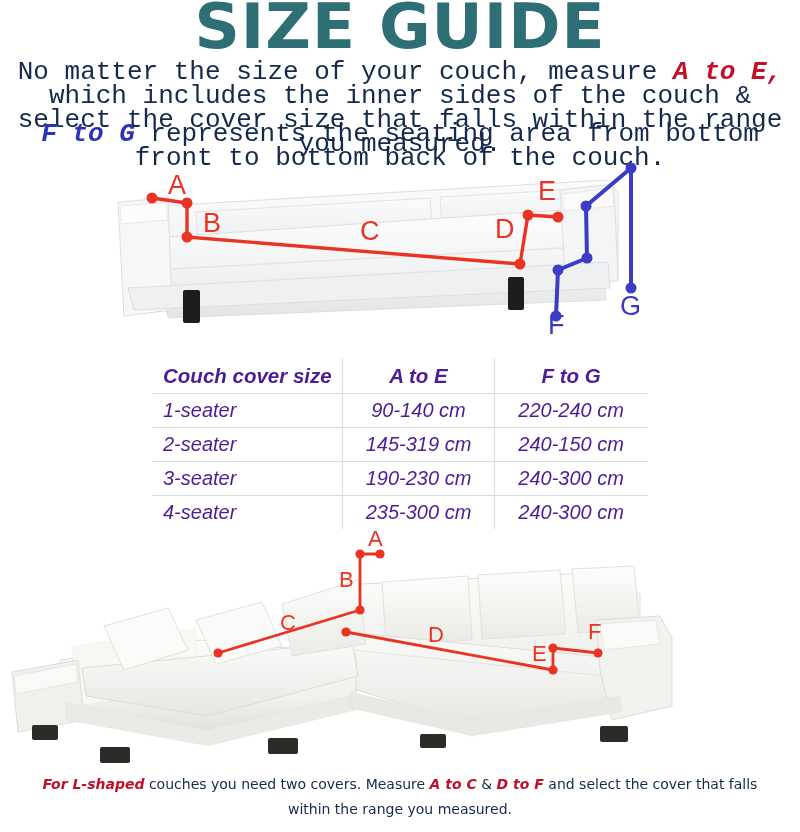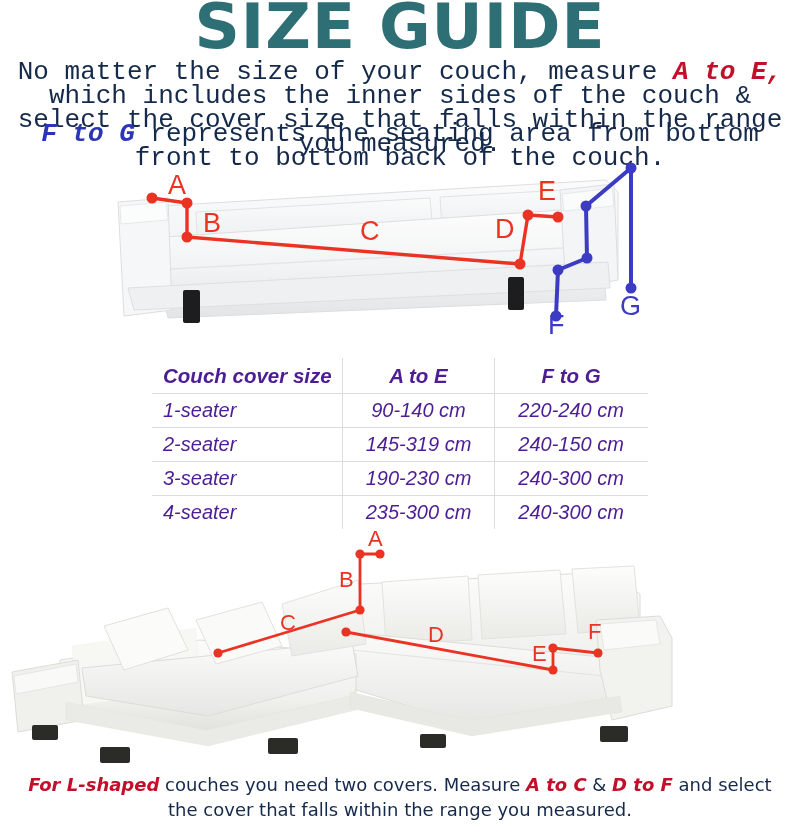--- a/index.html
+++ b/index.html
@@ -120,21 +120,21 @@
   #size-table td:last-child { border-right-color: #ffffff; }
   #size-table tr:last-child td { border-bottom-color: #ffffff; }
 
   
   #footer-note {
     position: absolute;
     left: 20px;
     top: 772px;
     width: 760px;
     text-align: center;
-    font-size: 18px;
+    font-size: 14px;
     line-height: 25px;
     color: #15294b;
     font-family: "DejaVu Sans", sans-serif;
   }
 </style>
 </head>
 <body>
 
 <div id="page-title">SIZE GUIDE</div>
 

